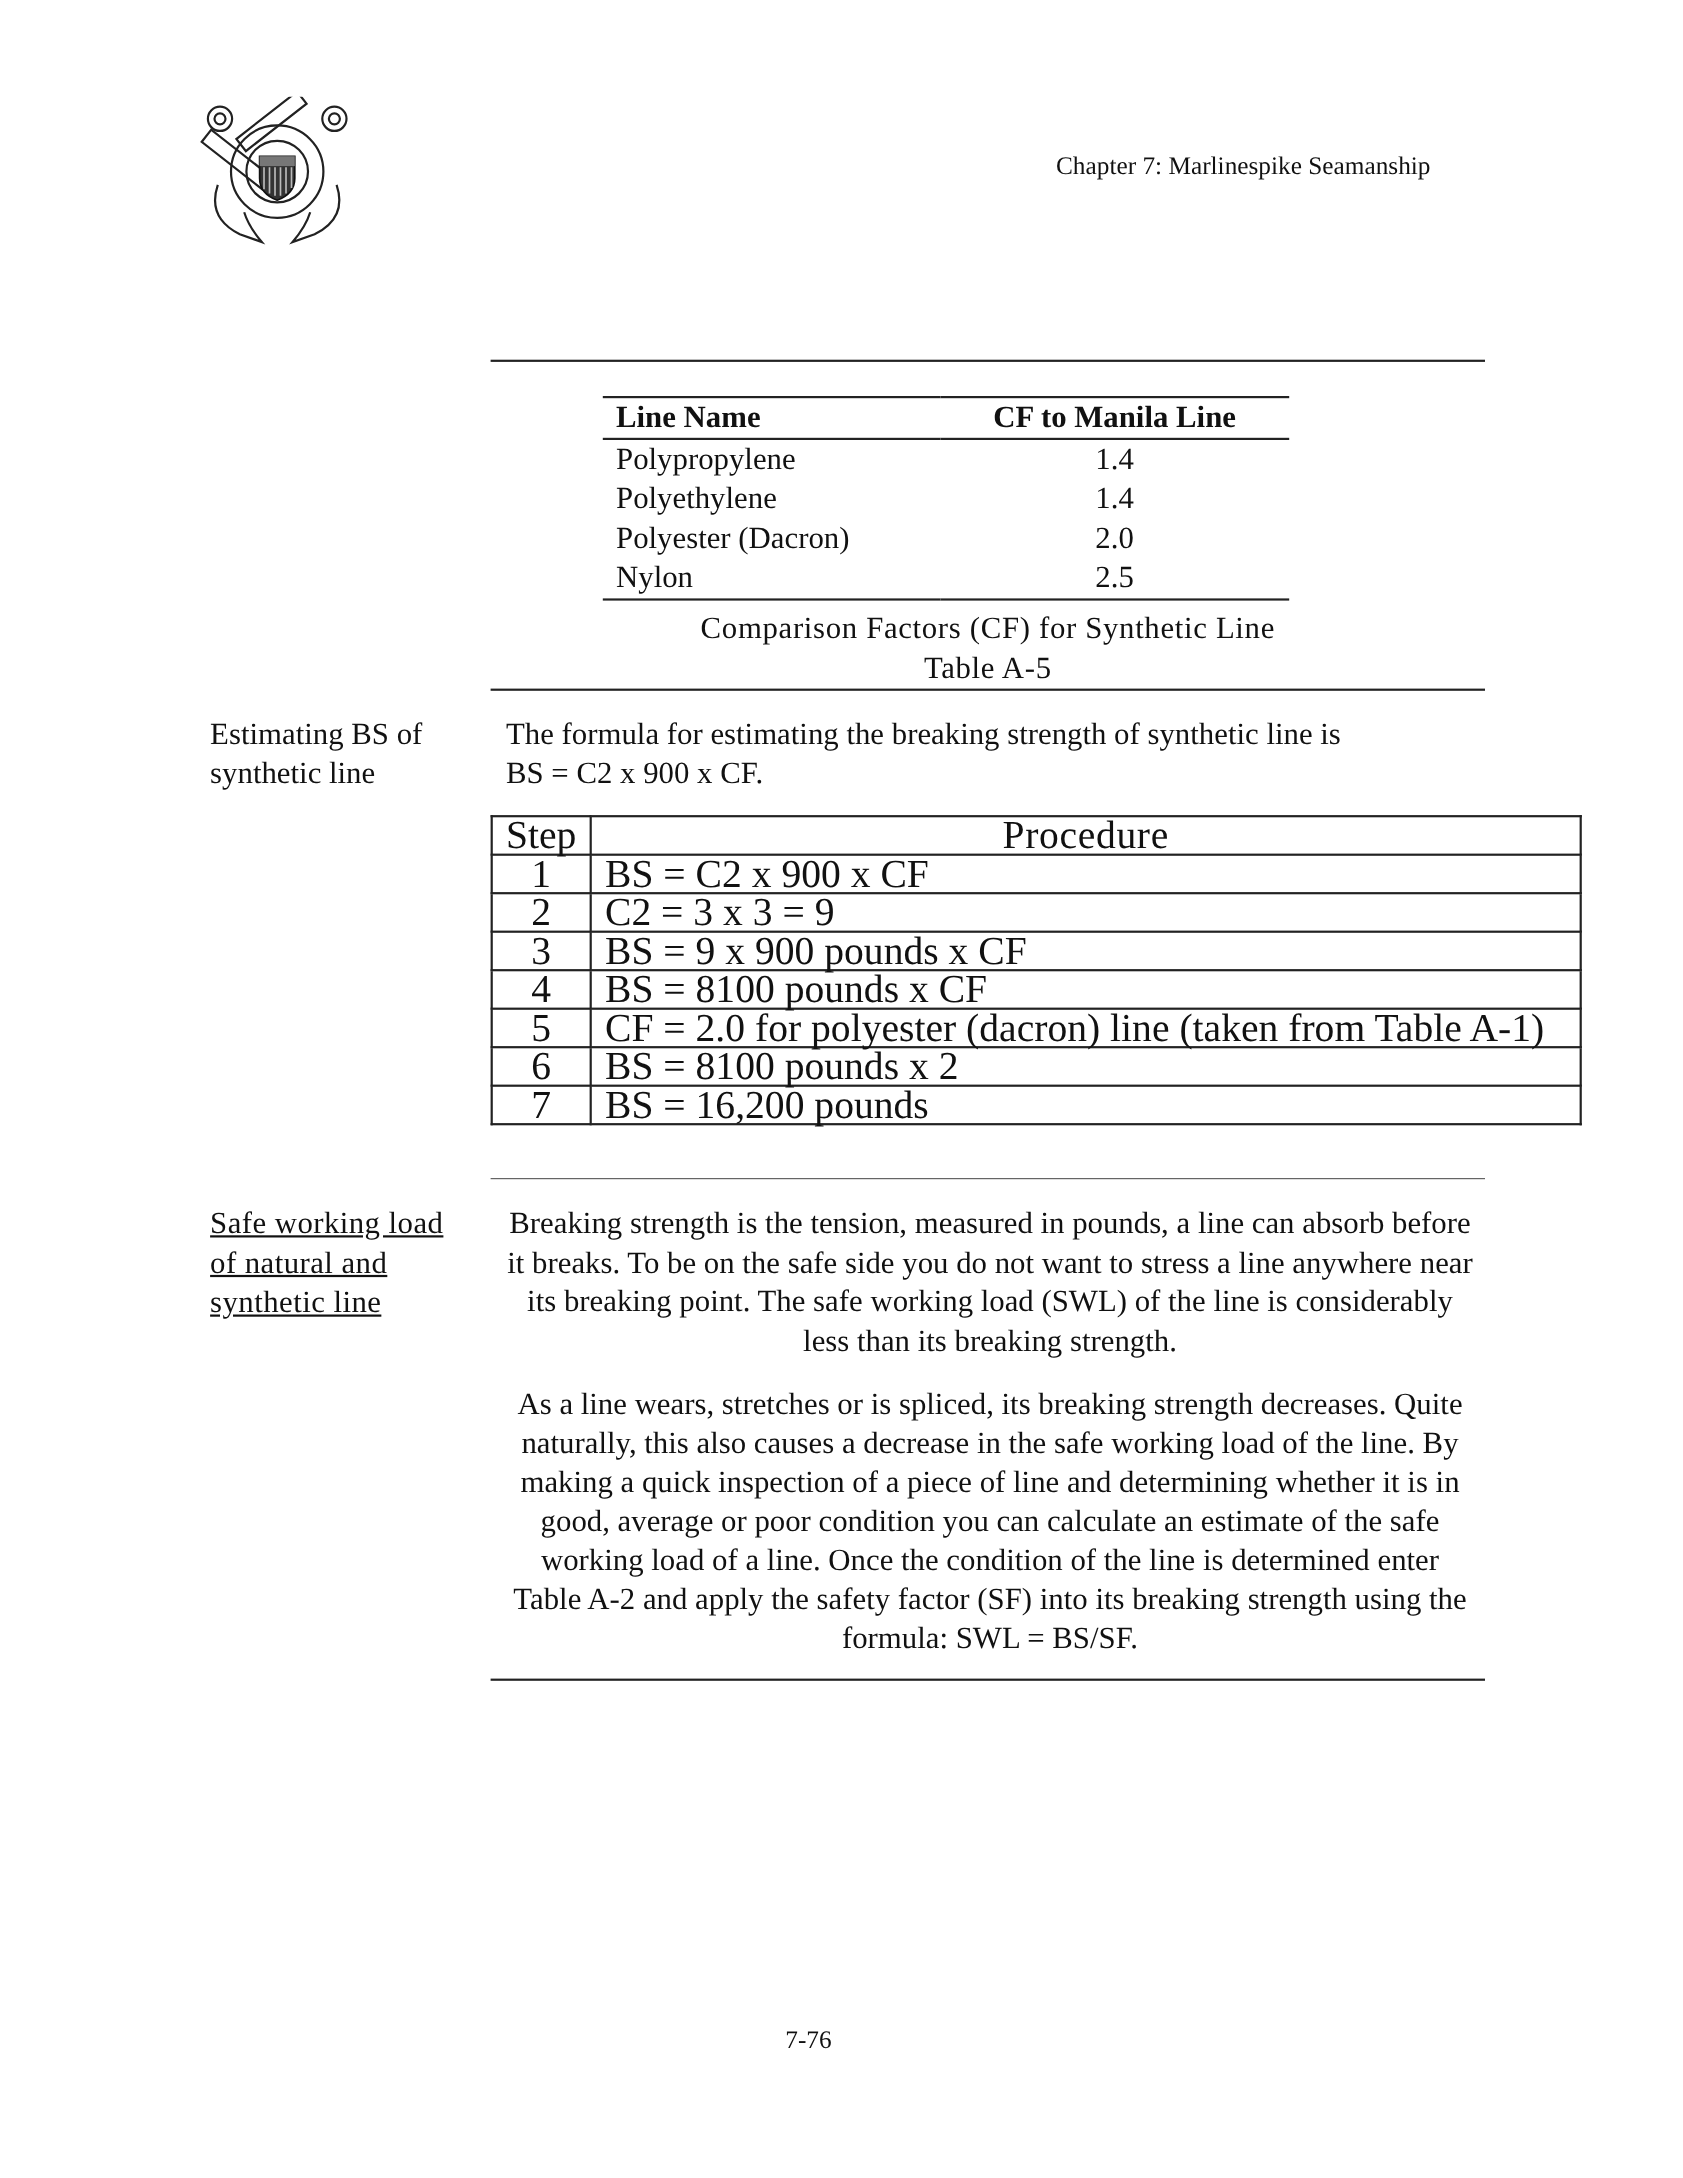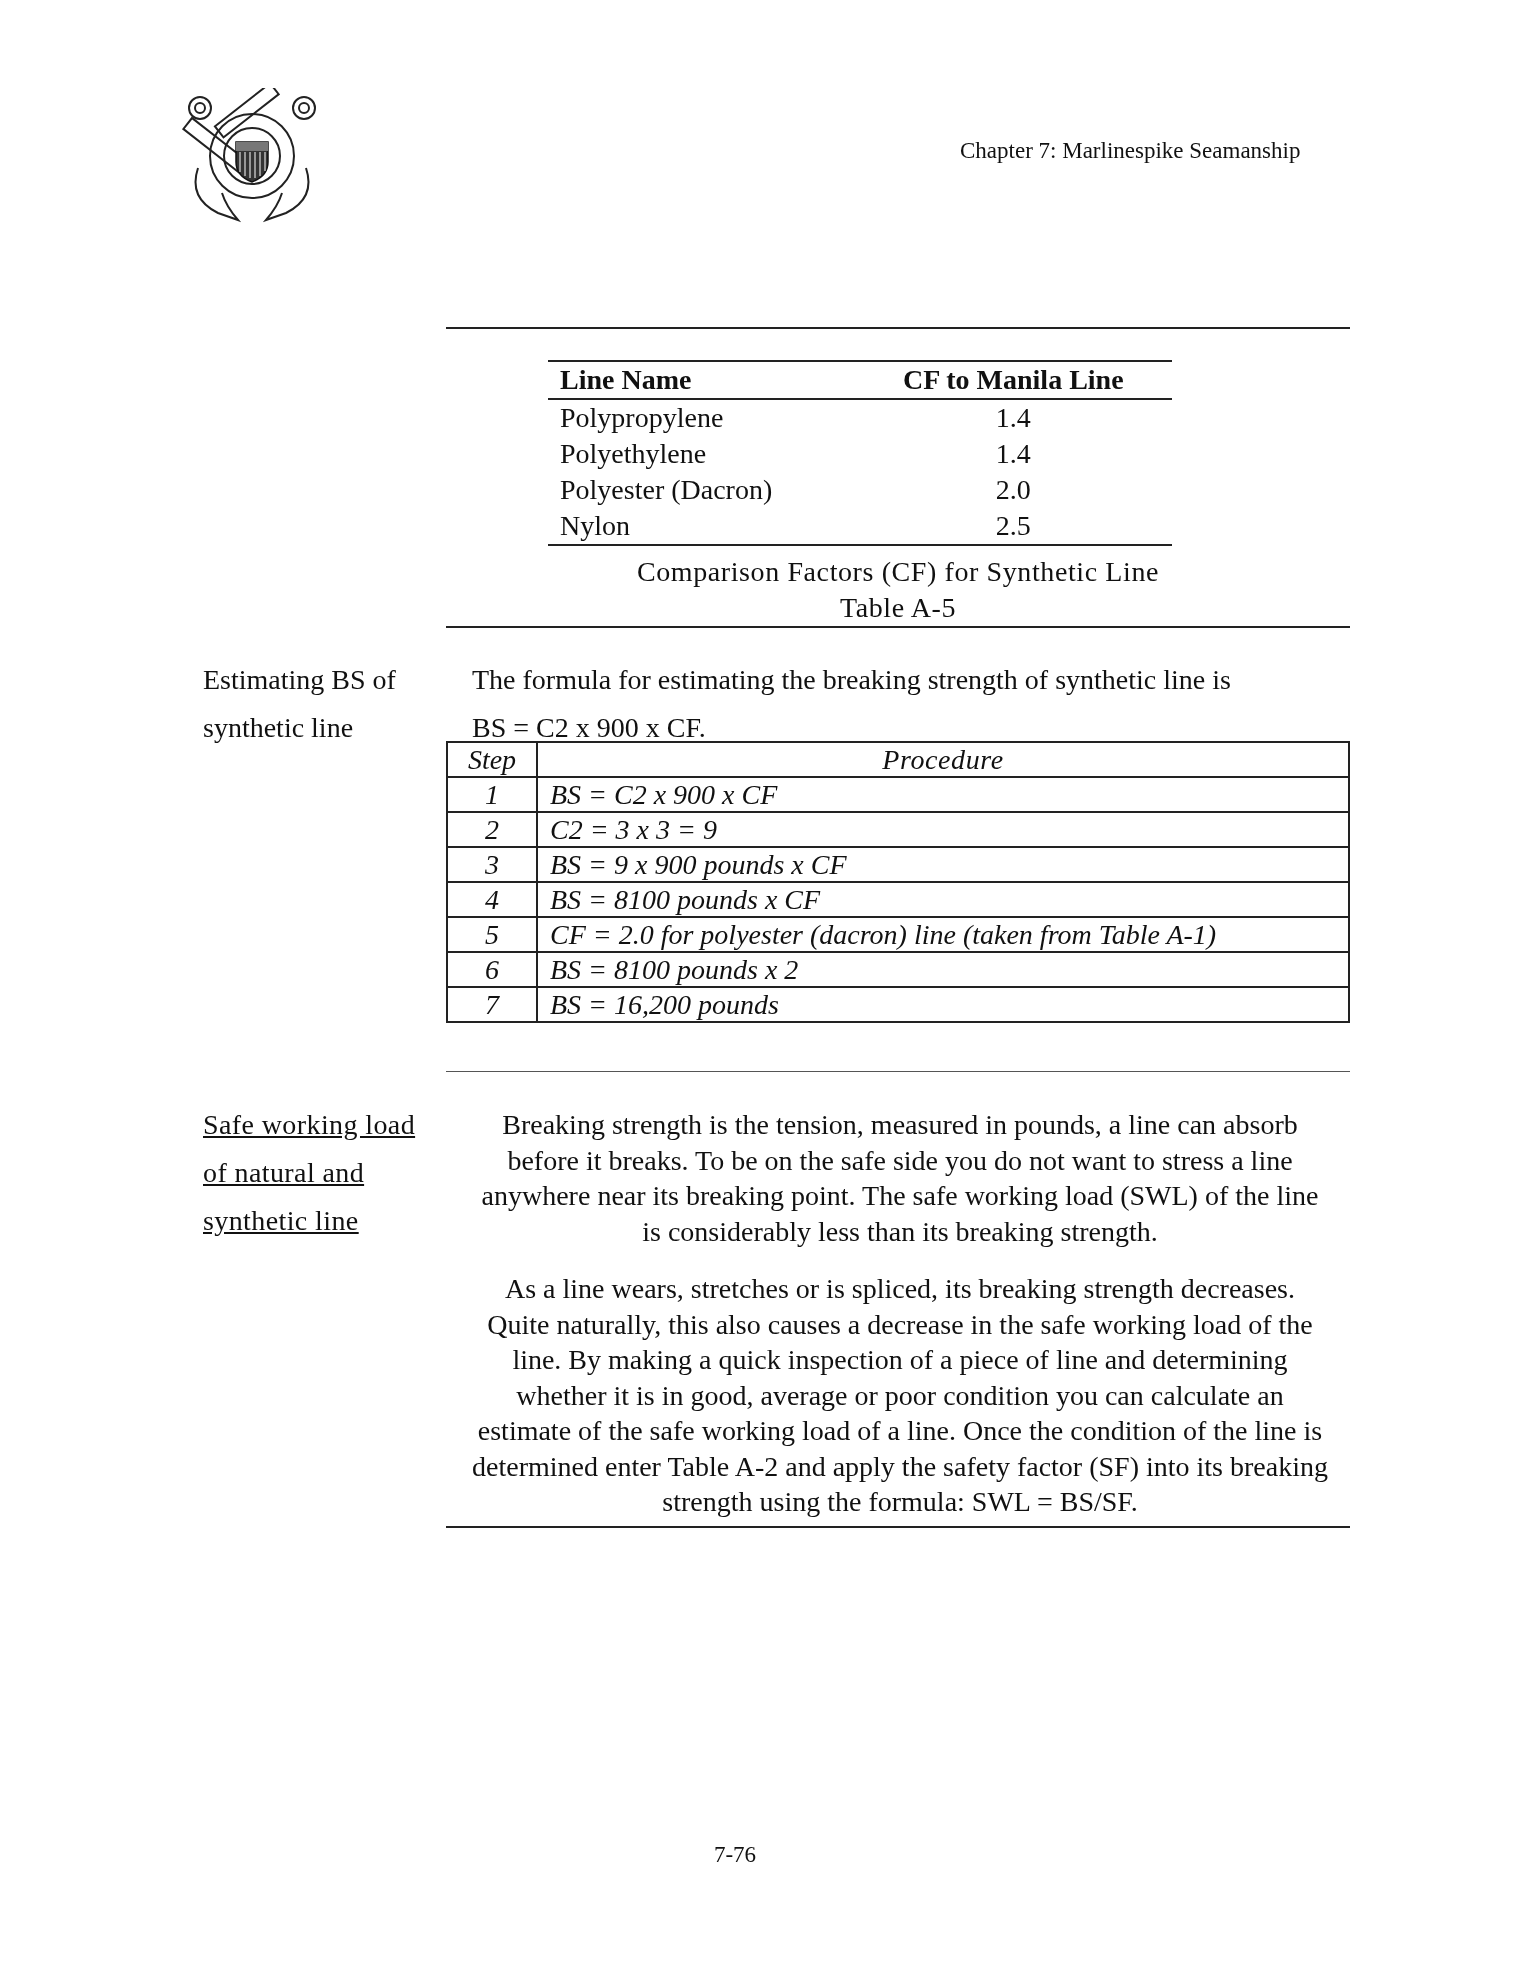--- a/index.html
+++ b/index.html
@@ -10,26 +10,26 @@
     .rule { position: absolute; height: 0; border-top: 2px solid #222; }
     .rule.thin { border-top: 1.5px solid #555; }
     .t1 { position: absolute; left: 548px; top: 360px; width: 624px; border-collapse: collapse; font-size: 28px; }
     .t1 th, .t1 td { font-weight: normal; padding: 0 12px; line-height: 36px; text-align: left; }
     .t1 th.c2, .t1 td.c2 { text-align: center; }
     .t1 thead tr th { border-top: 2px solid #222; border-bottom: 2px solid #222; font-weight: bold; }
     .t1 tbody tr:last-child td { border-bottom: 2px solid #222; }
     .caption { left: 446px; width: 904px; text-align: center; font-size: 28px; letter-spacing: 0.6px; }
     .side { left: 191px; font-size: 28px; line-height: 36px; }
     .body { left: 460px; width: 880px; font-size: 28px; line-height: 35.5px; }
-    .t2 { position: absolute; left: 446px; top: 741px; width: 904px; border-collapse: collapse; font-size: 28px; font-style: italic; }
+    .t2 { position: absolute; left: 446px; top: 741px; width: 992px; border-collapse: collapse; font-size: 36px; }
     .t2 th, .t2 td { border: 2px solid #222; font-weight: normal; line-height: 33px; padding: 0 12px; }
     .t2 .step { width: 88px; text-align: center; padding: 0; }
     .t2 th.proc { text-align: center; letter-spacing: 0.6px; }
     .pagenum { left: 0; width: 1470px; text-align: center; top: 1842px; font-size: 23px; }
-    p { margin: 12px; }
+    p { margin: 0; }
   </style>
 </head>
 <body>
 
 <div class="abs logo">
   <svg width="148" height="140" viewBox="0 0 148 140">
     <g fill="none" stroke="#222" stroke-width="2">
       <circle cx="22" cy="20" r="11"></circle>
         <circle cx="22" cy="20" r="5"></circle>
       <circle cx="126" cy="20" r="11"></circle>

